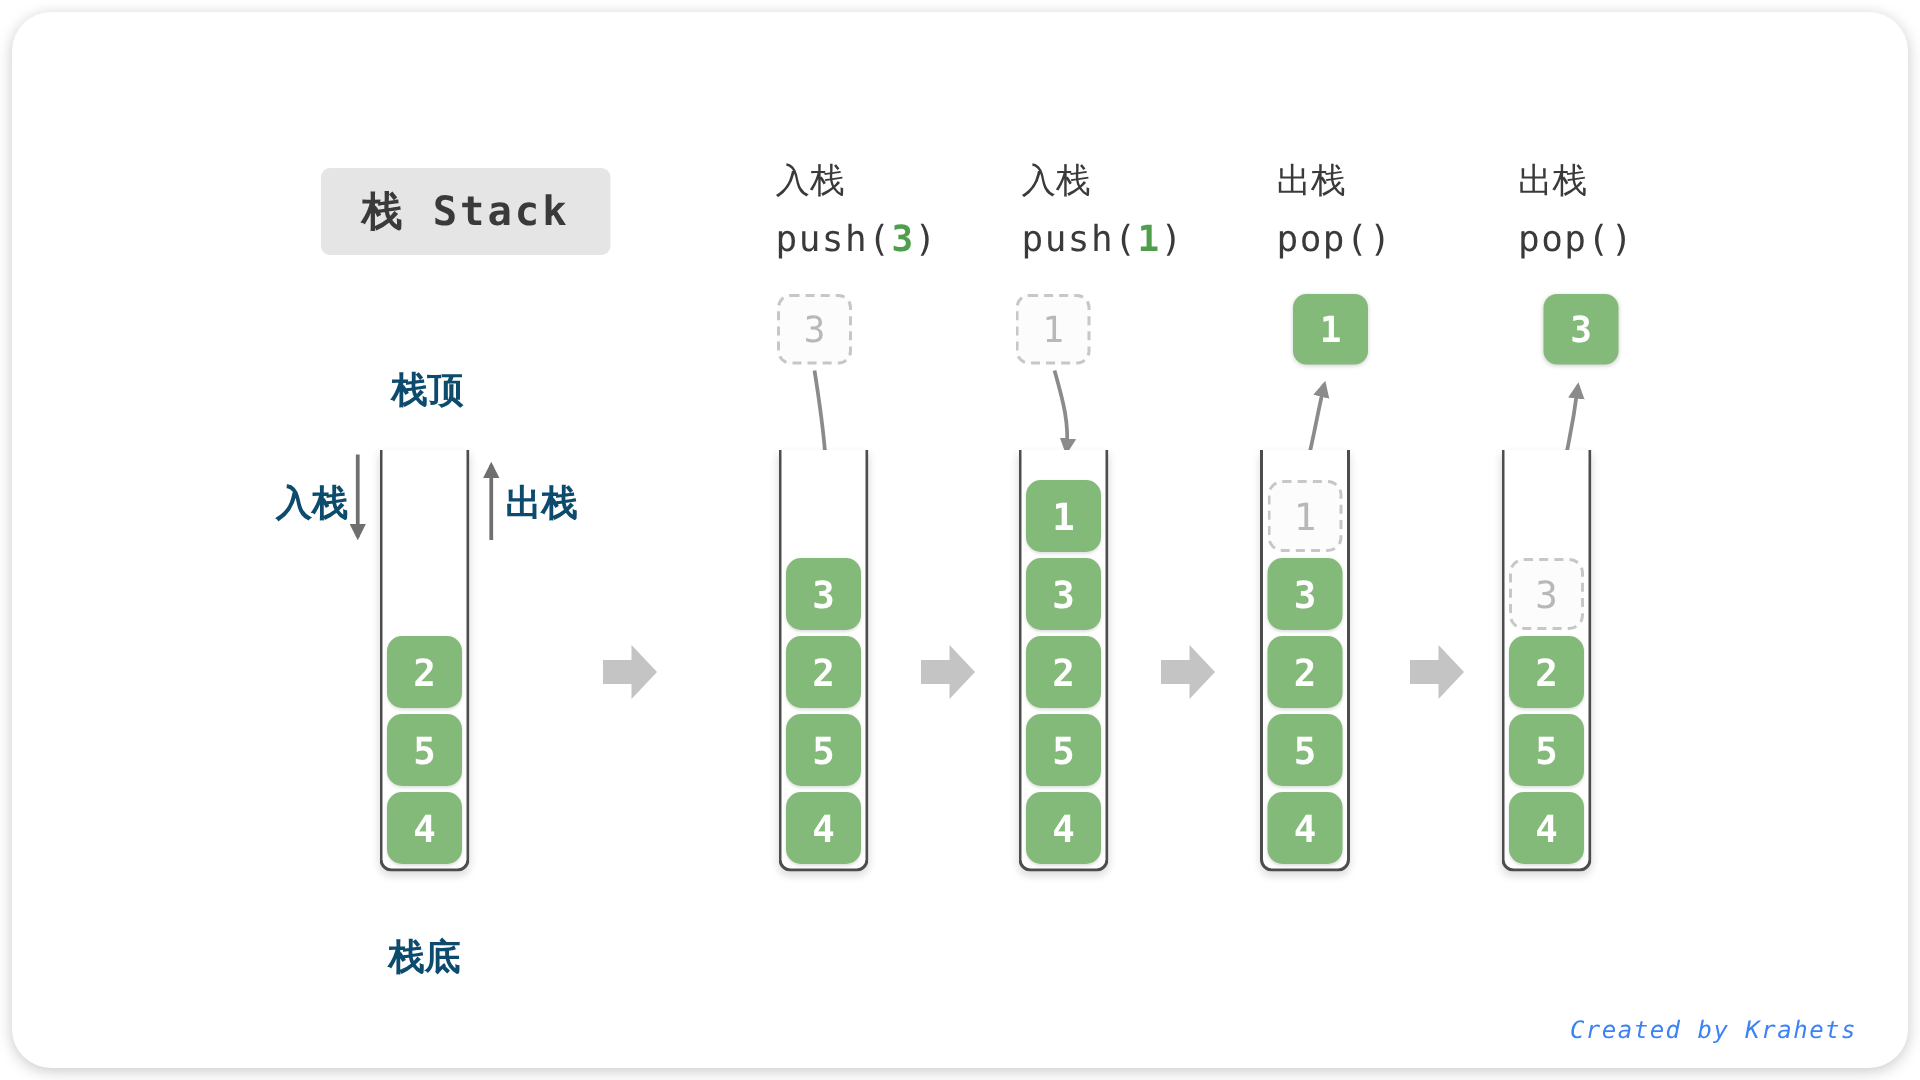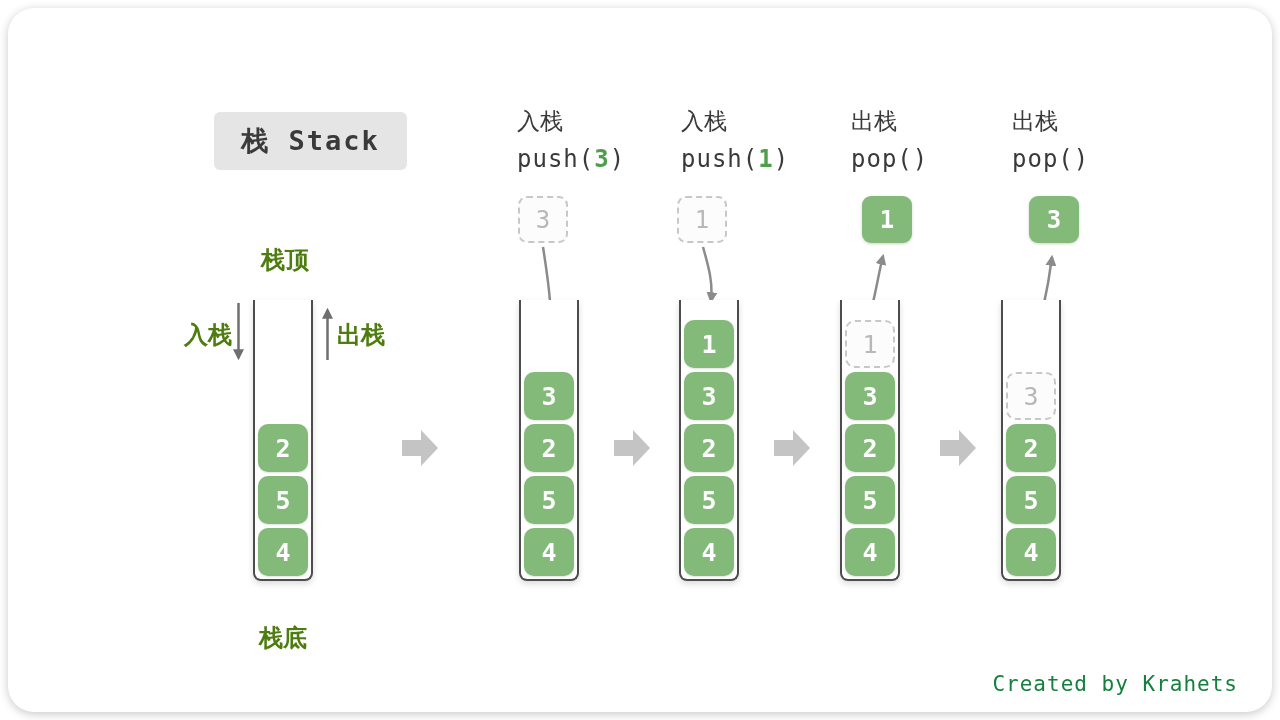--- a/index.html
+++ b/index.html
@@ -13,21 +13,21 @@
     position: absolute; inset: 8px; background: #ffffff;
     border-radius: 26px; box-shadow: 0 2px 10px rgba(0,0,0,.22);
   }
   .title-box {
     position: absolute; left: 186px; top: 112px; width: 193px; height: 58px;
     background: #e5e5e5; border-radius: 6px;
     display: flex; align-items: center; justify-content: center;
     font-family: "DejaVu Sans Mono", "Liberation Mono", monospace;
     font-size: 27px; font-weight: 600; color: #3a3a3a; letter-spacing: 2px; margin-left: 28px;
   }
-  .lbl { position: absolute; font-size: 24px; font-weight: 700; color: #4d7c0f; white-space: nowrap; }
+  .lbl { position: absolute; font-size: 24px; font-weight: 700; color: #0c4a6e; white-space: nowrap; }
   .lbl-top    { left: 261px; top: 244px; }
   .lbl-bottom { left: 259px; top: 622px; }
   .lbl-push   { left: 184px; top: 319px; }
   .lbl-pop    { left: 337px; top: 319px; }
 
   .stack {
     position: absolute; top: 300px; height: 281px; width: 60px;
     border: 2.5px solid #4d4d4d; border-top: none;
     border-radius: 0 0 8px 8px; background: #ffffff;
     box-shadow: 0 3px 6px rgba(0,0,0,.14);
@@ -66,21 +66,21 @@
   }
   .fbox.green { background: #84BA79; color: #fff; font-weight: 700; box-shadow: 0 1px 3px rgba(0,0,0,.18); }
   .f2 { left: 518px; top: 196px; } .f3 { left: 677px; top: 196px; }
   .f4 { left: 862px; top: 196px; } .f5 { left: 1029px; top: 196px; }
 
   .overlay { position: absolute; inset: 0; pointer-events: none; }
 
   .watermark {
     position: absolute; right: 42px; bottom: 24px;
     font-family: "DejaVu Sans Mono", "Liberation Mono", monospace;
-    font-size: 21px; color: #15803d; letter-spacing: 1px;
+    font-size: 16px; color: #3b82f6; letter-spacing: 1px; font-style: italic;
   }
 </style>
 </head>
 <body>
 
 <div class="stage">
   <div class="card"></div>
 
   <svg class="overlay" width="1280" height="720" viewBox="0 0 1280 720">
     <defs>

